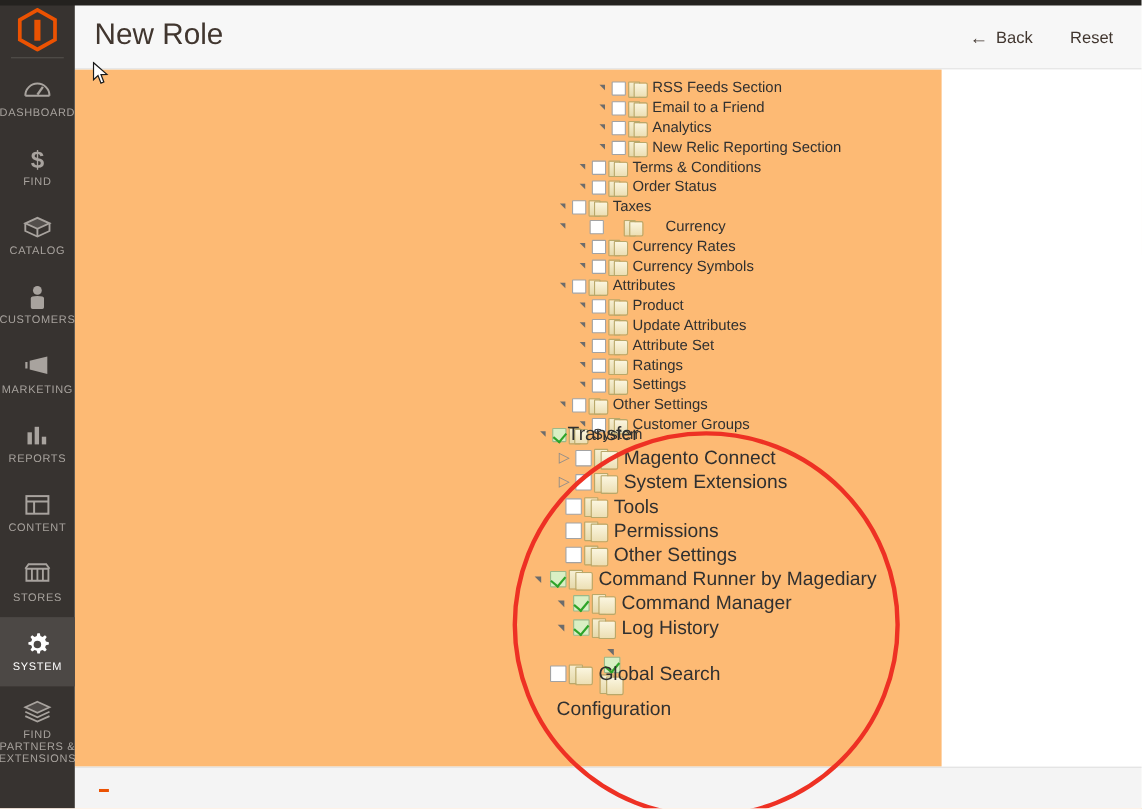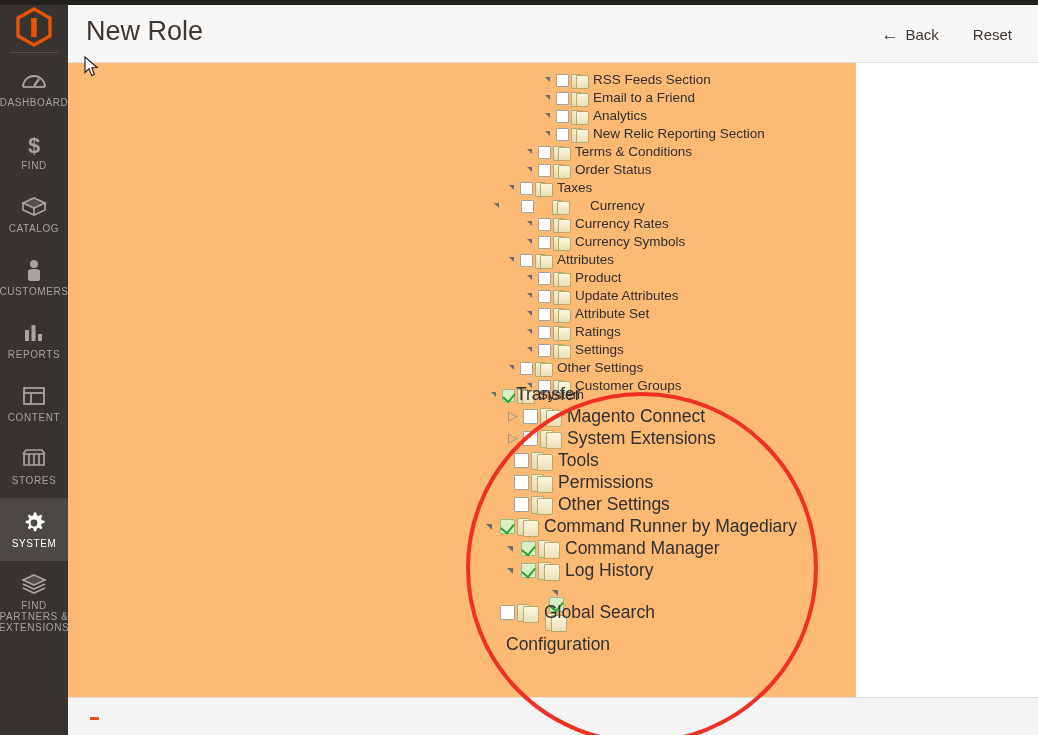--- a/index.html
+++ b/index.html
@@ -319,20 +319,29 @@
       <a class="nav-item">
         <span class="nav-ico">
           <svg width="18" height="24" viewBox="0 0 18 24" fill="currentColor">
             <circle cx="9" cy="5" r="4"></circle>
             <path d="M3,12 Q3,10 9,10 Q15,10 15,12 L15,20 Q15,22 12,22 L6,22 Q3,22 3,20 Z"></path>
           </svg>
         </span>
         <span class="nav-label">CUSTOMERS</span>
       </a>
 
+      <a class="nav-item">
+        <span class="nav-ico">
+          <svg width="26" height="20" viewBox="0 0 26 20" fill="currentColor">
+            <path d="M4,7 L4,13 L2,13 L2,7 Z"></path>
+            <path d="M6,6 L22,2 L22,18 L6,14 Z"></path>
+          </svg>
+        </span>
+        <span class="nav-label">MARKETING</span>
+      </a>
 
       <a class="nav-item">
         <span class="nav-ico">
           <svg width="24" height="22" viewBox="0 0 24 22" fill="currentColor">
             <rect x="3" y="8" width="4" height="11"></rect>
             <rect x="9.5" y="3" width="4" height="16"></rect>
             <rect x="16" y="12" width="4" height="7"></rect>
           </svg>
         </span>
         <span class="nav-label">REPORTS</span>
@@ -432,21 +441,21 @@
           <span class="cbox"></span>
           <span class="folder"></span>
           <span class="tlabel">Order Status</span>
         </div>
         <div class="tnode" style="left: 439px; top: 116px;">
           <span class="caret open"></span>
           <span class="cbox"></span>
           <span class="folder"></span>
           <span class="tlabel">Taxes</span>
         </div>
-        <div class="tnode" style="left: 424px; top: 134px; gap: 16px;">
+        <div class="tnode" style="left: 439px; top: 134px; gap: 16px;">
           <span class="caret open"></span>
           <span class="cbox"></span>
           <span class="folder"></span>
           <span class="tlabel">Currency</span>
         </div>
         <div class="tnode" style="left: 457px; top: 152px;">
           <span class="caret open"></span>
           <span class="cbox"></span>
           <span class="folder"></span>
           <span class="tlabel">Currency Rates</span>

